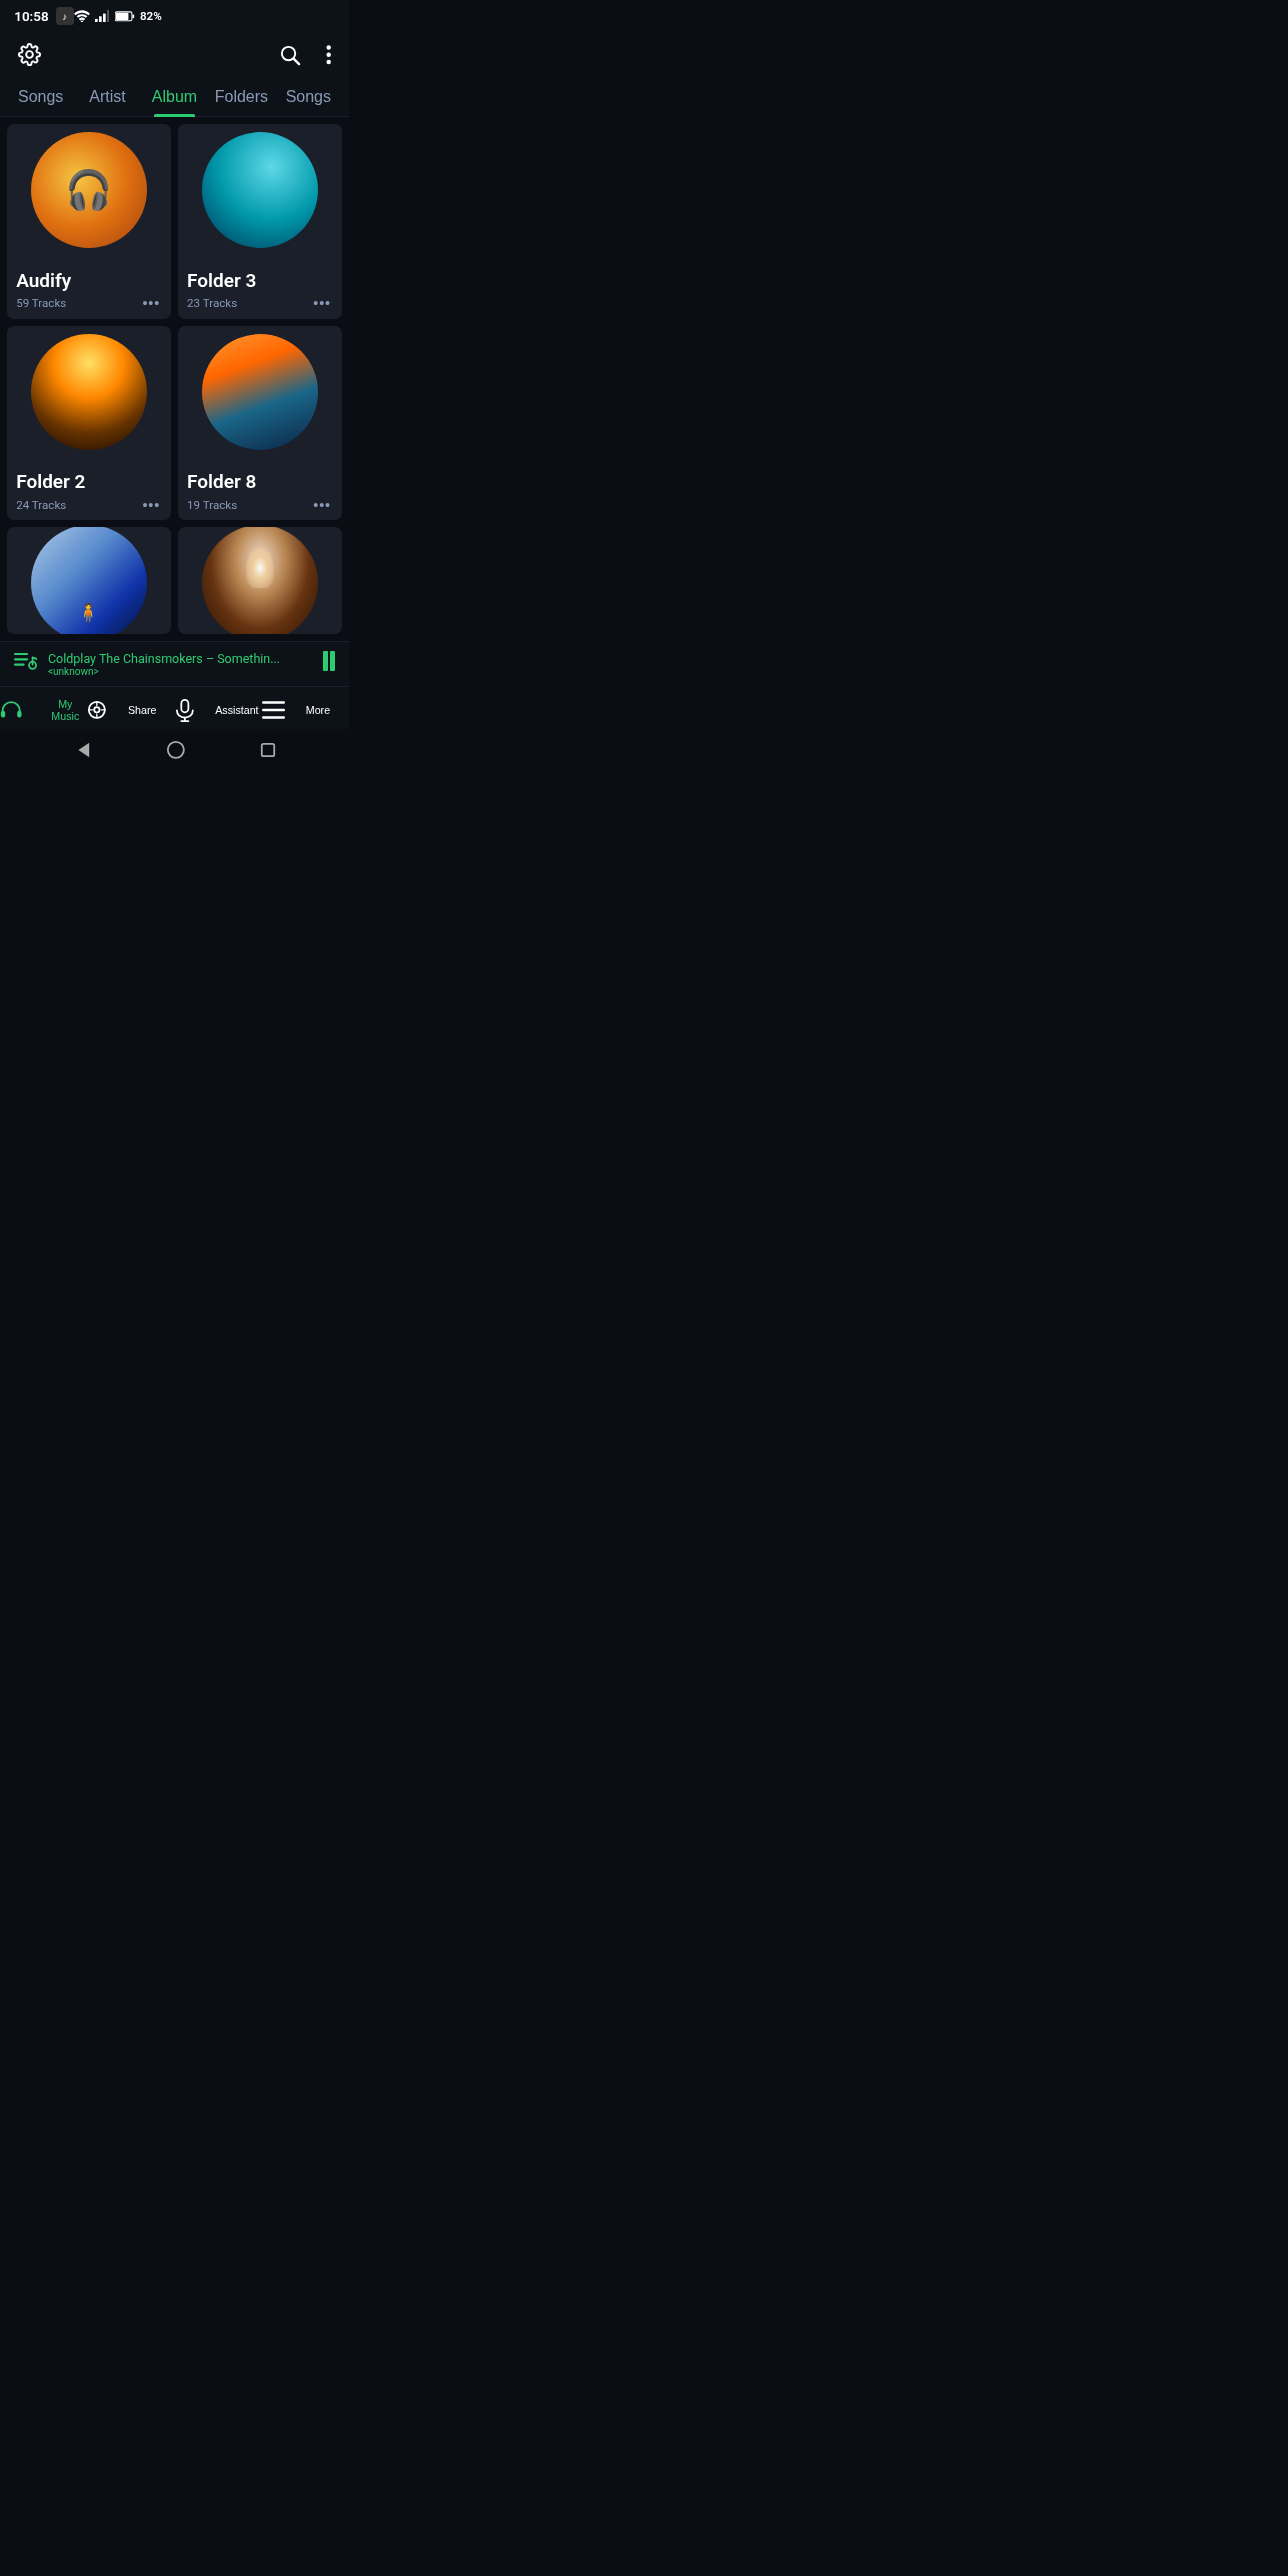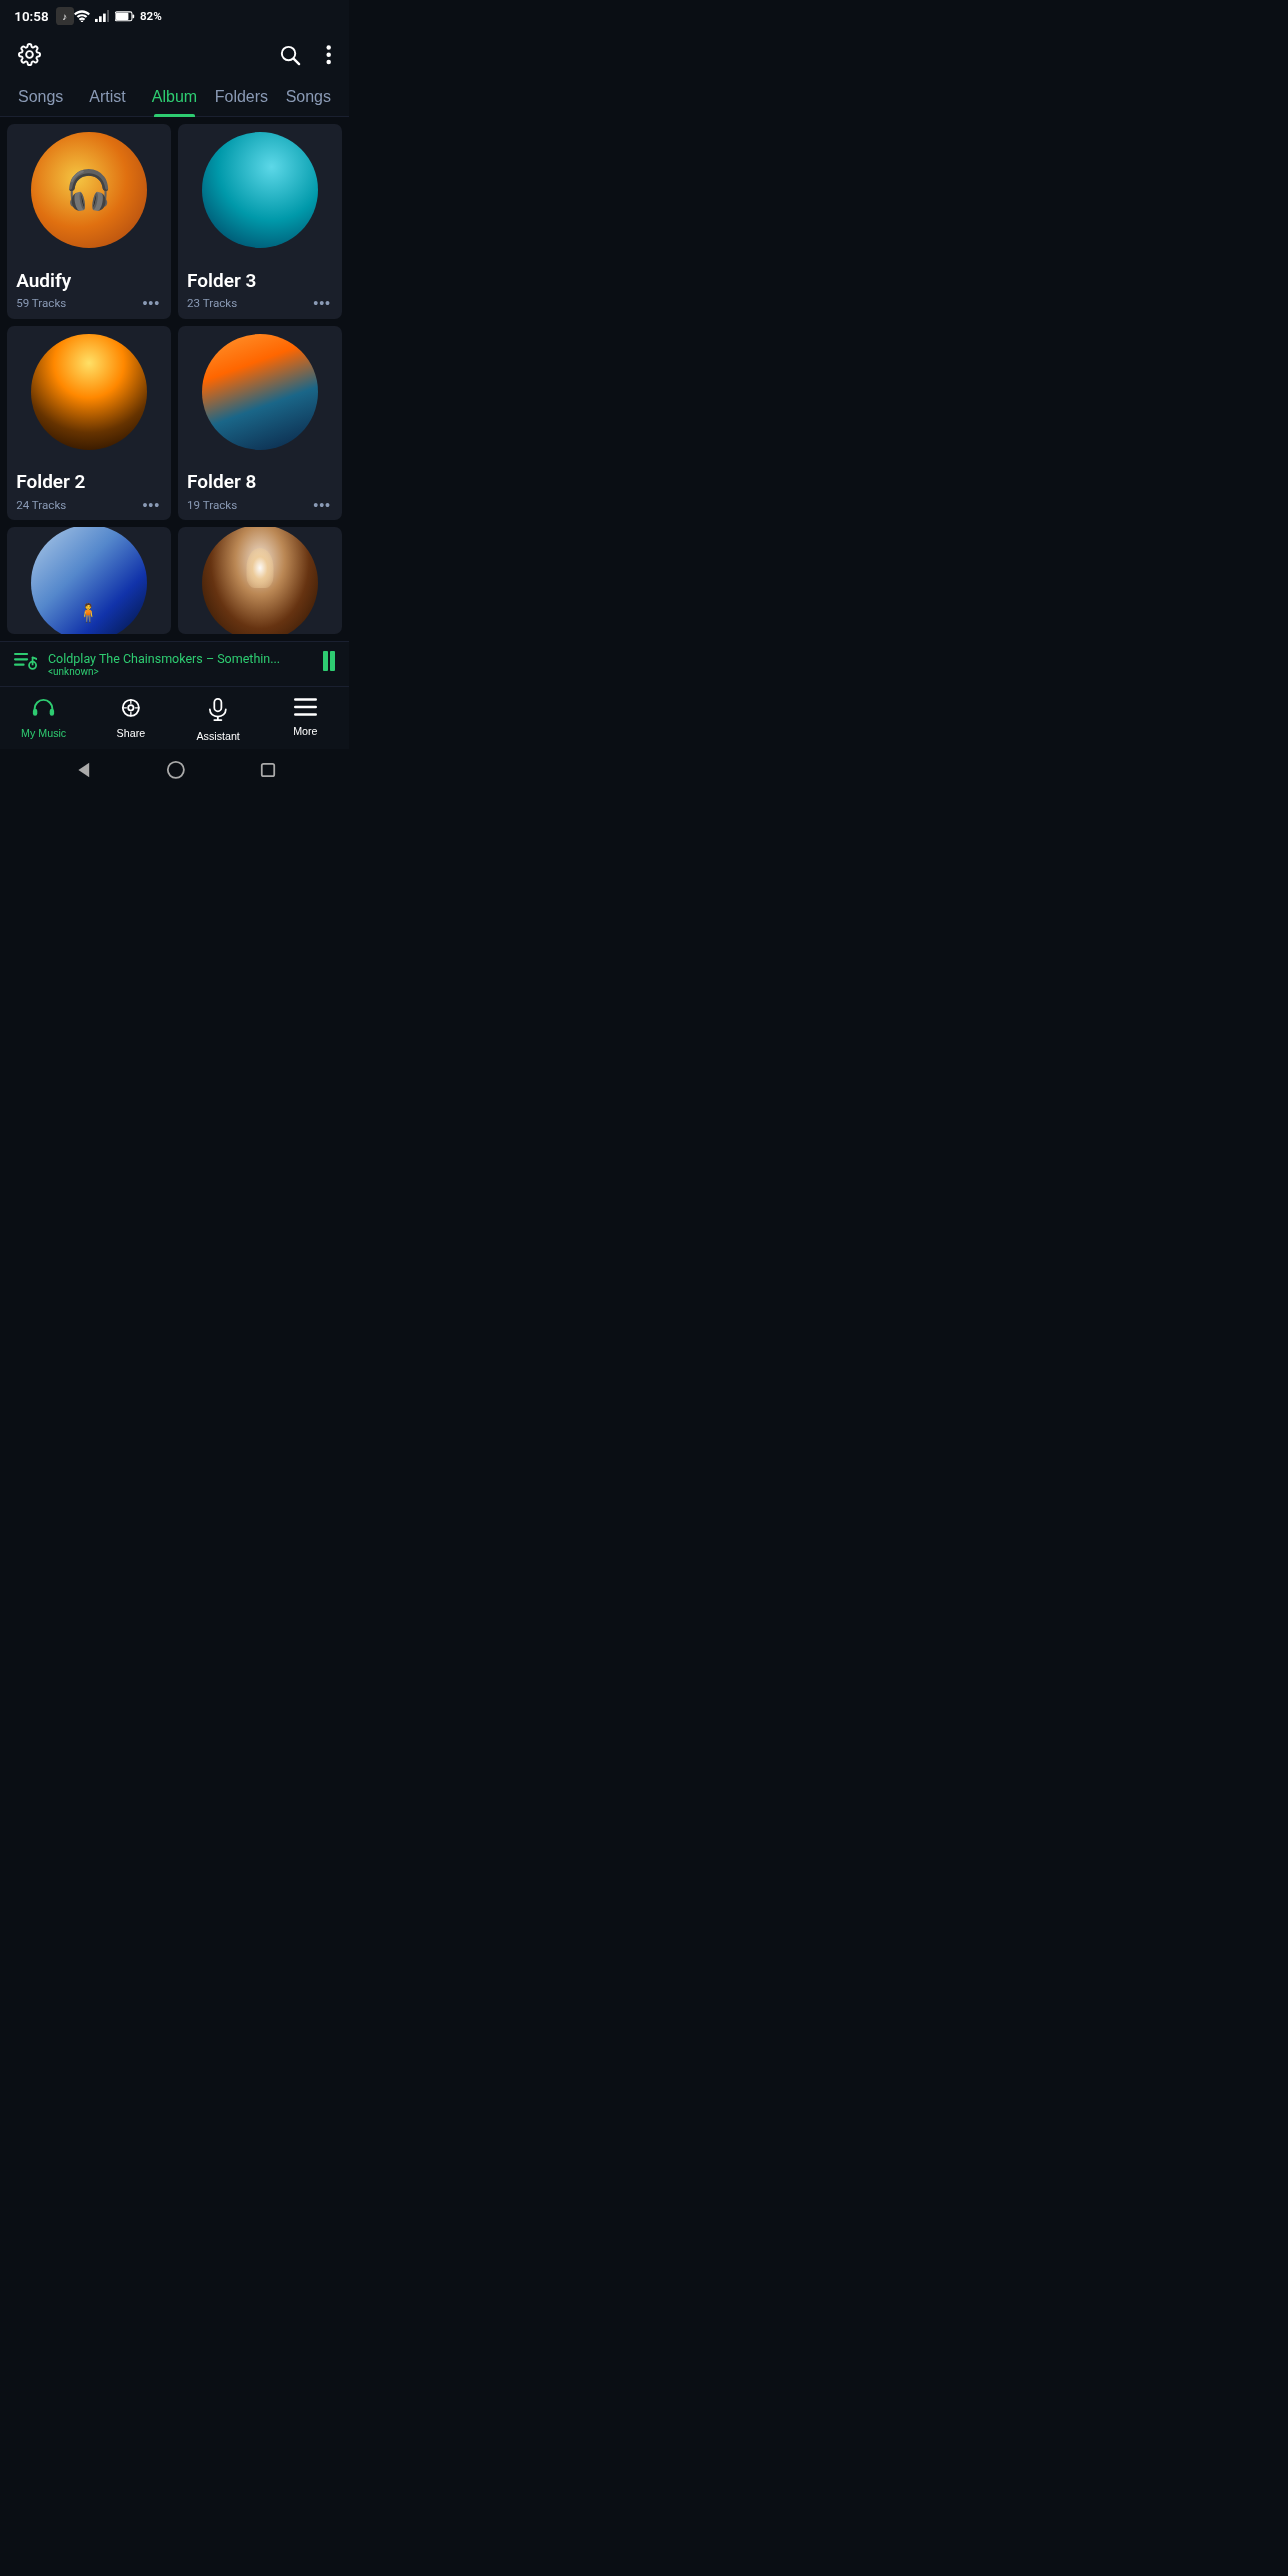--- a/index.html
+++ b/index.html
@@ -202,23 +202,23 @@
     
     .bottom-nav {
       display: flex;
       background: #0d1219;
       border-top: 0.9px solid #1a2030;
       padding: 7.2px 0 3.6px;
     }
     .nav-item {
       flex: 1;
       display: flex;
-      flex-direction: column;
-      align-items: center;
-      gap: 9px;
+      flex-direction: row;
+      align-items: center;
+      gap: 21px;
       cursor: pointer;
       padding: 3.6px 0;
       background: none;
       border: none;
       color: #fff;
     }
     .nav-item.active .nav-icon,
     .nav-item.active .nav-label {
       color: #2ecc71;
     }

